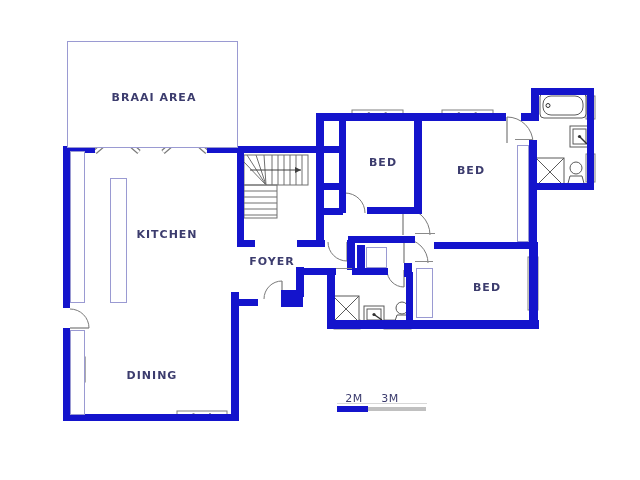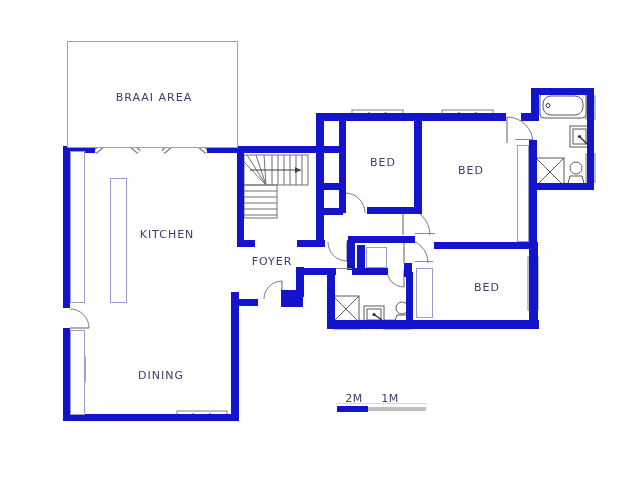--- a/index.html
+++ b/index.html
@@ -2,21 +2,21 @@
 <html><head>
 <meta charset="utf-8">
 <style>
   html,body{margin:0;padding:0;background:#ffffff;}
   #plan{position:relative;width:640px;height:480px;background:#ffffff;overflow:hidden;
         font-family:"DejaVu Sans",sans-serif;}
   .wall{position:absolute;background:#1414cc;}
   .thin{position:absolute;border:1px solid #9a9ad2;background:#ffffff;box-sizing:border-box;}
   .grayline{position:absolute;background:#8a8a8a;}
   .room-label{position:absolute;transform:translate(-50%,-50%);color:#3c3c6e;
-      font-size:11px;letter-spacing:1px;white-space:nowrap;font-weight:normal;}
+      font-size:11px;letter-spacing:1px;white-space:nowrap;font-weight:bold;}
   .scale-label{position:absolute;transform:translate(-50%,-50%);color:#3c3c6e;
       font-size:11px;letter-spacing:0.5px;}
   .scale-bar-blue{position:absolute;background:#1414cc;}
   .scale-bar-gray{position:absolute;background:#c0c0c0;}
   .scale-underline{position:absolute;background:#d8d8d8;}
   svg{position:absolute;left:0;top:0;}
 </style>
 </head>
 <body>
 
@@ -173,22 +173,22 @@
     <div class="thin" style="left: 366px; top: 247px; width: 21px; height: 21px;"></div>
     <div class="thin" style="left: 416px; top: 268px; width: 17px; height: 50px;"></div>
     <div class="thin" style="left: 517px; top: 145px; width: 12px; height: 97px;"></div>
     <div class="grayline" style="left: 415px; top: 233px; width: 20px; height: 1px;"></div>
     <div class="grayline" style="left: 415px; top: 261px; width: 18px; height: 1px;"></div>
     <div class="grayline" style="left: 515px; top: 139px; width: 18px; height: 1px;"></div>
     <div class="grayline" style="left: 336px; top: 268px; width: 16px; height: 1px;"></div>
     <div class="room-label" style="left: 154px; top: 97px;">BRAAI AREA</div>
     <div class="room-label" style="left: 167px; top: 234px;">KITCHEN</div>
     <div class="room-label" style="left: 272px; top: 261px;">FOYER</div>
-    <div class="room-label" style="left: 161px; top: 375px;">DINING</div>
+    <div class="room-label" style="left: 152px; top: 375px;">DINING</div>
     <div class="room-label" style="left: 383px; top: 162px;">BED</div>
     <div class="room-label" style="left: 471px; top: 170px;">BED</div>
     <div class="room-label" style="left: 487px; top: 287px;">BED</div>
     <div class="scale-underline" style="left: 337px; top: 403px; width: 90px; height: 1px;"></div>
     <div class="scale-bar-blue" style="left: 337px; top: 406px; width: 31px; height: 6px;"></div>
     <div class="scale-bar-gray" style="left: 368px; top: 407px; width: 58px; height: 4px;"></div>
     <div class="scale-label" style="left: 354px; top: 398px;">2M</div>
-    <div class="scale-label" style="left: 390px; top: 398px;">1M</div>
+    <div class="scale-label" style="left: 390px; top: 398px;">3M</div>
   </div>
 
 </body></html>

